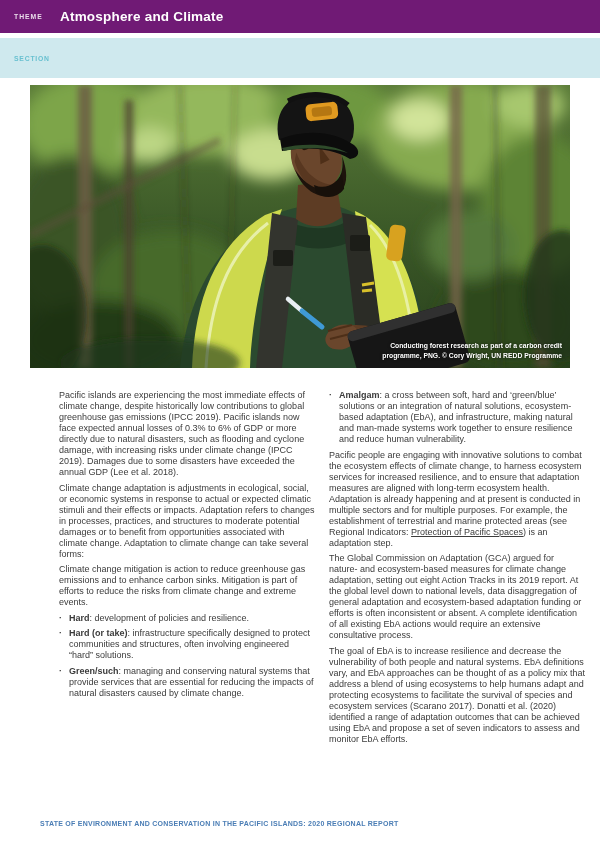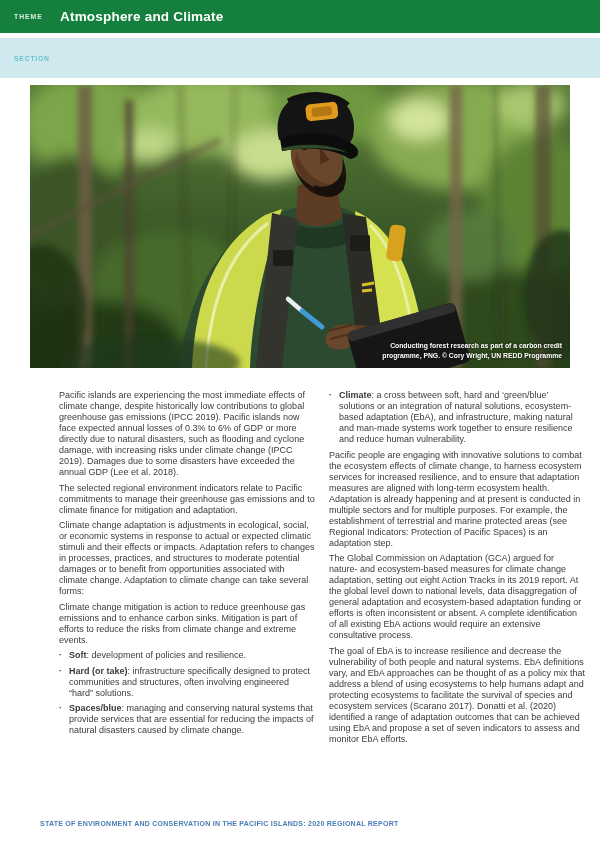--- a/index.html
+++ b/index.html
@@ -3,21 +3,21 @@
 <meta charset="utf-8">
 <style>
   html,body{margin:0;padding:0;background:#ffffff;}
   .page{
     position:relative; width:600px; height:848px; background:#ffffff;
     font-family:"Liberation Sans", sans-serif; overflow:hidden;
   }
   
   .theme-bar{
     position:absolute; left:0; top:0; width:600px; height:33px;
-    background:#15803d; display:flex; align-items:center;
+    background:#701a75; display:flex; align-items:center;
   }
   .theme-label{
     position:absolute; left:14px; top:0; height:33px; display:flex; align-items:center;
     font-size:6.8px; font-weight:bold; letter-spacing:1px; color:rgba(255,255,255,0.85);
   }
   .theme-title{
     position:absolute; left:60px; top:0; height:33px; display:flex; align-items:center;
     font-size:13.5px; font-weight:bold; color:#ffffff; letter-spacing:0.2px;
   }
   .section-bar{
@@ -48,21 +48,21 @@
     position:absolute; left:40px; top:390px; width:526px;
     display:flex; gap:14px;
     color:#3b3b3b; font-size:9px; line-height:11px;margin-left:19px;
   }
   .col{width:256px;}
   .col p{margin:0 0 4.5px 0;}
   .bullet{display:flex; margin:0 0 4.5px 0;}
   .bullet .dot{width:10px; flex:none; font-weight:bold;}
   .bullet .btext{flex:1;}
   .bullet b{font-weight:bold;}
-  .link{cursor:pointer;}
+  .link{text-decoration:underline; cursor:pointer;}
   
   .footer{
     position:absolute; left:40px; top:820px;
     font-size:7px; font-weight:bold; letter-spacing:0.25px; color:#4a7db5;
   }
 </style>
 </head>
 <body>
 
 <div class="page">
@@ -194,42 +194,41 @@
 
     <div class="photo-caption">
       <div>Conducting forest research as part of a carbon credit</div>
       <div>programme, PNG. © Cory Wright, UN REDD Programme</div>
     </div>
   </div>
 
   <div class="content">
     <div class="col">
       <p>Pacific islands are experiencing the most immediate effects of climate change, despite historically low contributions to global greenhouse gas emissions (IPCC 2019). Pacific islands now face expected annual losses of 0.3% to 6% of GDP or more directly due to natural disasters, such as flooding and cyclone damage, with increasing risks under climate change (IPCC 2019). Damages due to some disasters have exceeded the annual GDP (Lee et al. 2018).</p>
-      <p>The selected regional environment indicators relate to Pacific commitments to manage their greenhouse gas emissions and to climate finance for mitigation and adaptation.</p>
       <p>Climate change adaptation is adjustments in ecological, social, or economic systems in response to actual or expected climatic stimuli and their effects or impacts. Adaptation refers to changes in processes, practices, and structures to moderate potential damages or to benefit from opportunities associated with climate change. Adaptation to climate change can take several forms:</p>
       <p>Climate change mitigation is action to reduce greenhouse gas emissions and to enhance carbon sinks. Mitigation is part of efforts to reduce the risks from climate change and extreme events.</p>
 
       <div class="bullet">
         <span class="dot">·</span>
-        <span class="btext"><b>Soft</b><span>: development of policies and resilience.</span></span>
+        <span class="btext"><b>Hard</b><span>: development of policies and resilience.</span></span>
       </div>
       <div class="bullet">
         <span class="dot">·</span>
         <span class="btext"><b>Hard (or take)</b><span>: infrastructure specifically designed to protect communities and structures, often involving engineered “hard” solutions.</span></span>
       </div>
       <div class="bullet">
         <span class="dot">·</span>
-        <span class="btext"><b>Spaces/blue</b><span>: managing and conserving natural systems that provide services that are essential for reducing the impacts of natural disasters caused by climate change.</span></span>
+        <span class="btext"><b>Green/such</b><span>: managing and conserving natural systems that provide services that are essential for reducing the impacts of natural disasters caused by climate change.</span></span>
       </div>
     </div>
 
     <div class="col">
       <div class="bullet">
         <span class="dot">·</span>
-        <span class="btext"><b>Climate</b><span>: a cross between soft, hard and ‘green/blue’ solutions or an integration of natural solutions, ecosystem-based adaptation (EbA), and infrastructure, making natural and man-made systems work together to ensure resilience and reduce human vulnerability.</span></span>
+        <span class="btext"><b>Amalgam</b><span>: a cross between soft, hard and ‘green/blue’ solutions or an integration of natural solutions, ecosystem-based adaptation (EbA), and infrastructure, making natural and man-made systems work together to ensure resilience and reduce human vulnerability.</span></span>
       </div>
 
       <p><span>Pacific people are engaging with innovative solutions to combat the ecosystem effects of climate change, to harness ecosystem services for increased resilience, and to ensure that adaptation measures are aligned with long-term ecosystem health. Adaptation is already happening and at present is conducted in multiple sectors and for multiple purposes. For example, the establishment of terrestrial and marine protected areas (see Regional Indicators: </span><span class="link">Protection of Pacific Spaces</span><span>) is an adaptation step.</span></p>
 
       <p>The Global Commission on Adaptation (GCA) argued for nature- and ecosystem-based measures for climate change adaptation, setting out eight Action Tracks in its 2019 report. At the global level down to national levels, data disaggregation of general adaptation and ecosystem-based adaptation funding or efforts is often inconsistent or absent. A complete identification of all existing EbA actions would require an extensive consultative process.</p>
       <p>The goal of EbA is to increase resilience and decrease the vulnerability of both people and natural systems. EbA definitions vary, and EbA approaches can be thought of as a policy mix that address a blend of using ecosystems to help humans adapt and protecting ecosystems to facilitate the survival of species and ecosystem services (Scarano 2017). Donatti et al. (2020) identified a range of adaptation outcomes that can be achieved using EbA and propose a set of seven indicators to assess and monitor EbA efforts.</p>
     </div>
   </div>
 
   <div class="footer">STATE OF ENVIRONMENT AND CONSERVATION IN THE PACIFIC ISLANDS: 2020 REGIONAL REPORT</div>

